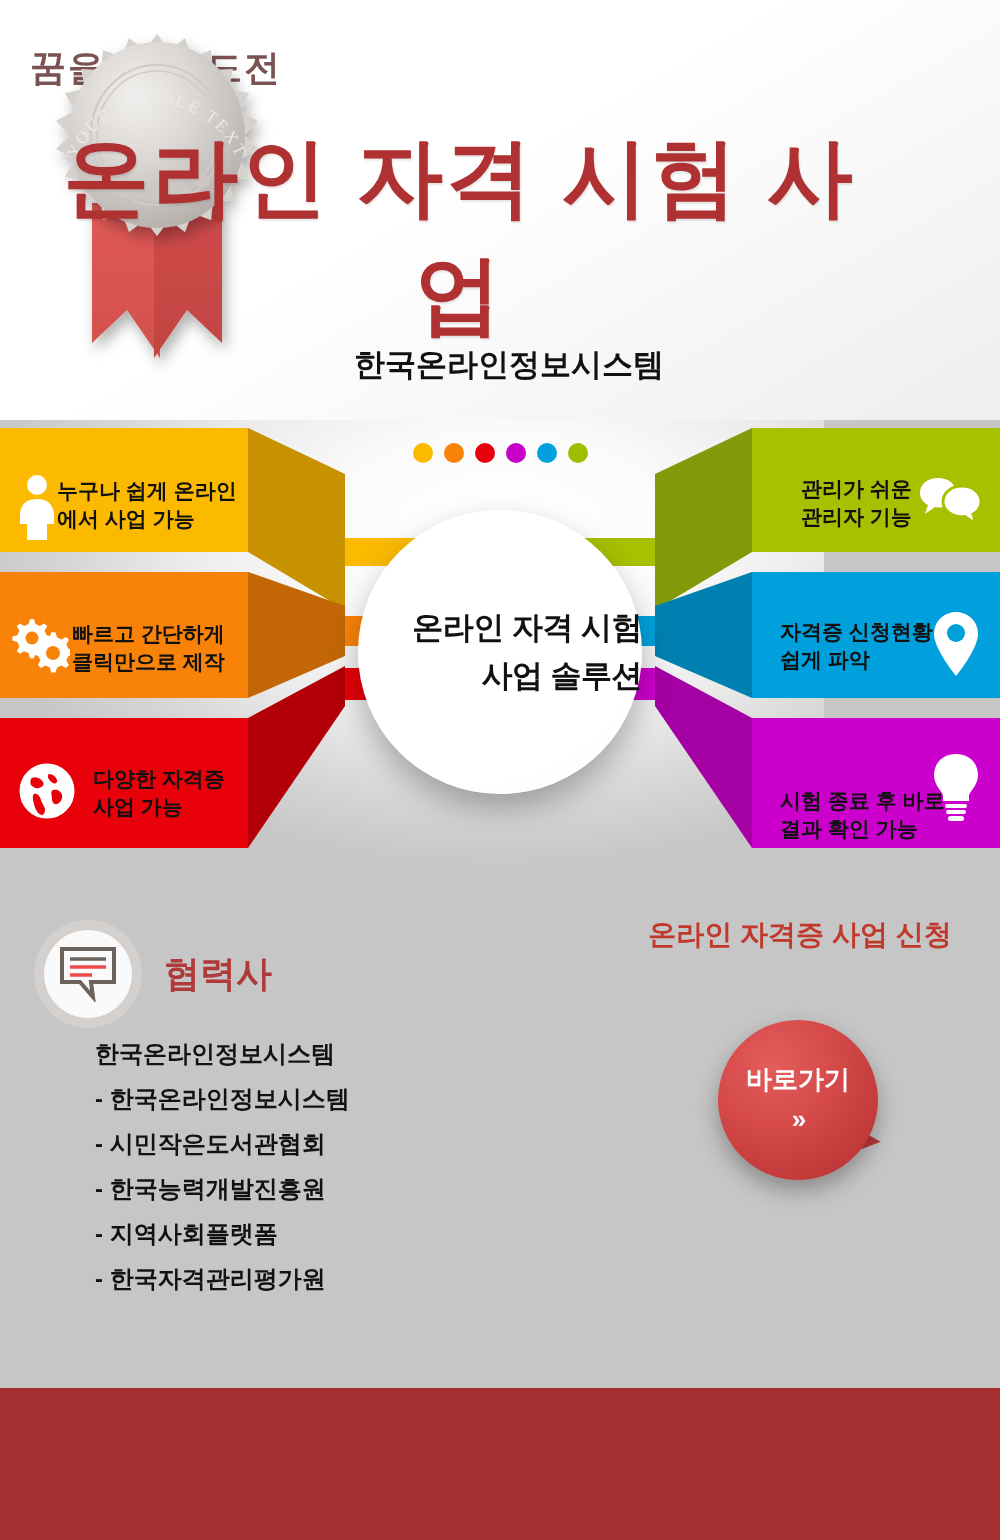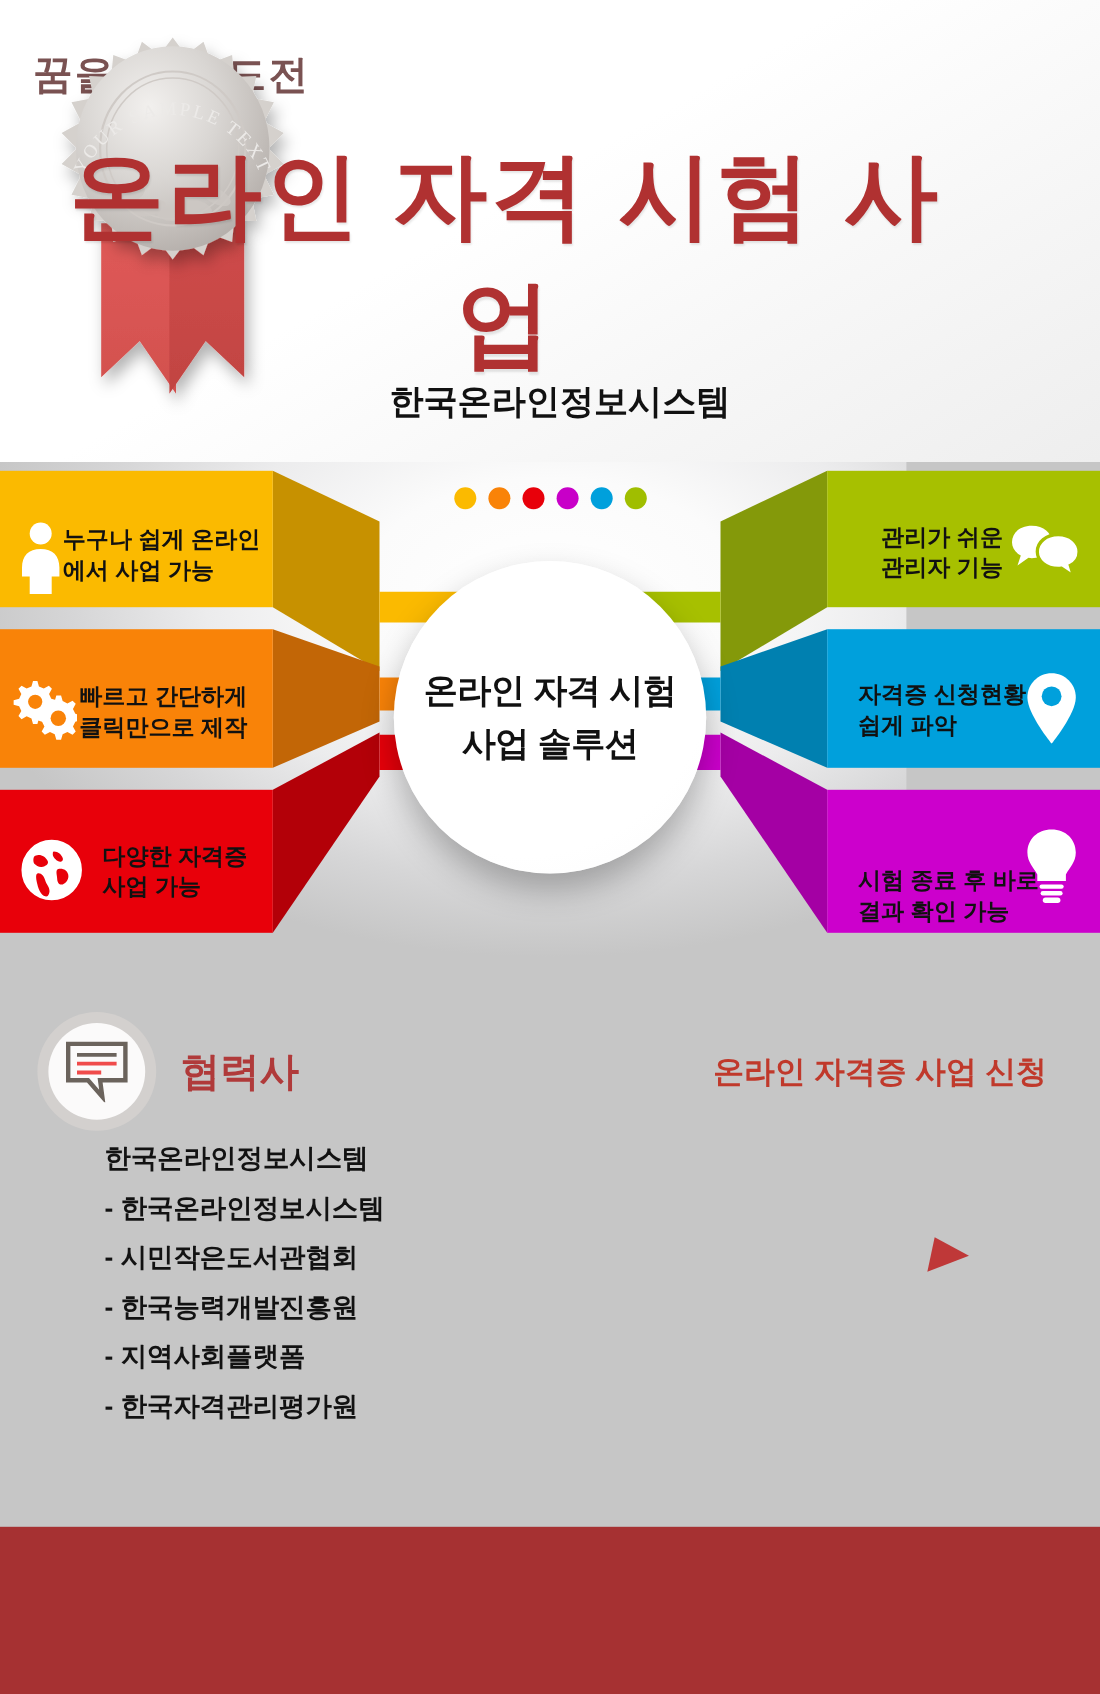--- a/index.html
+++ b/index.html
@@ -72,21 +72,21 @@
   }
   .dot { width:20px; height:20px; border-radius:50%; }
 
   .center-circle {
     position:absolute; left:358px; top:510px;
     width:284px; height:284px;
     border-radius:50%;
     background:radial-gradient(circle at 42% 35%, #ffffff 0%, #ffffff 68%, #fbfbfb 100%);
     box-shadow:0 14px 30px rgba(0,0,0,0.28);
     display:flex; flex-direction:column;
-    align-items:center; justify-content:center;
+    align-items:flex-end; justify-content:center;
     z-index:7;
   }
   .center-line {
     font-size:31px; font-weight:bold; color:#111;
     line-height:1.55; letter-spacing:-0.5px;
     white-space:nowrap;
   }
 
   
   .panel-text {
@@ -126,21 +126,21 @@
     position:absolute; left:95px; top:152px;
   }
   .partner-item {
     font-size:24px; font-weight:bold; color:#121212;
     line-height:1; margin-bottom:21px;
     white-space:nowrap;
   }
 
   
   .apply-title {
-    position:absolute; left:600px; top:956px;
+    position:absolute; left:600px; top:916px;
     width:400px; text-align:center;
     font-size:28px; font-weight:bold; color:#c0392b;
     z-index:5;
   }
   .cta-wrap {
     position:absolute; left:718px; top:1020px;
     width:170px; height:172px; z-index:5;
   }
   .cta-bubble {
     position:absolute; left:0; top:0;
@@ -379,17 +379,21 @@
       <div class="partner-item">- 한국능력개발진흥원</div>
       <div class="partner-item">- 지역사회플랫폼</div>
       <div class="partner-item">- 한국자격관리평가원</div>
     </div>
   </div>
 
   <div class="apply-title">온라인 자격증 사업 신청</div>
 
   <div class="cta-wrap">
     <div class="cta-tail"></div>
+    <div class="cta-bubble">
+      <div class="cta-label">바로가기</div>
+      <div class="cta-arrow">»</div>
+    </div>
   </div>
 
   <div class="footer"></div>
 
 </div>
 
 </body></html>

